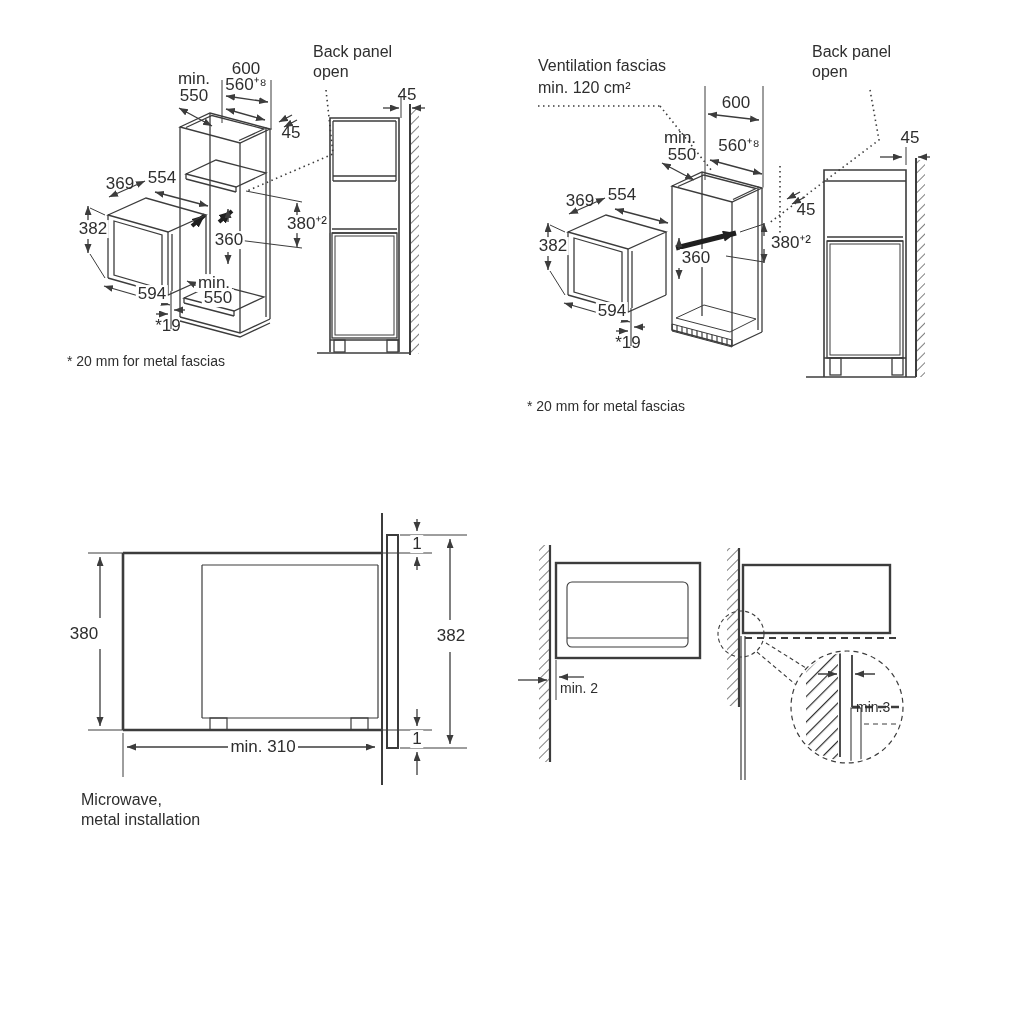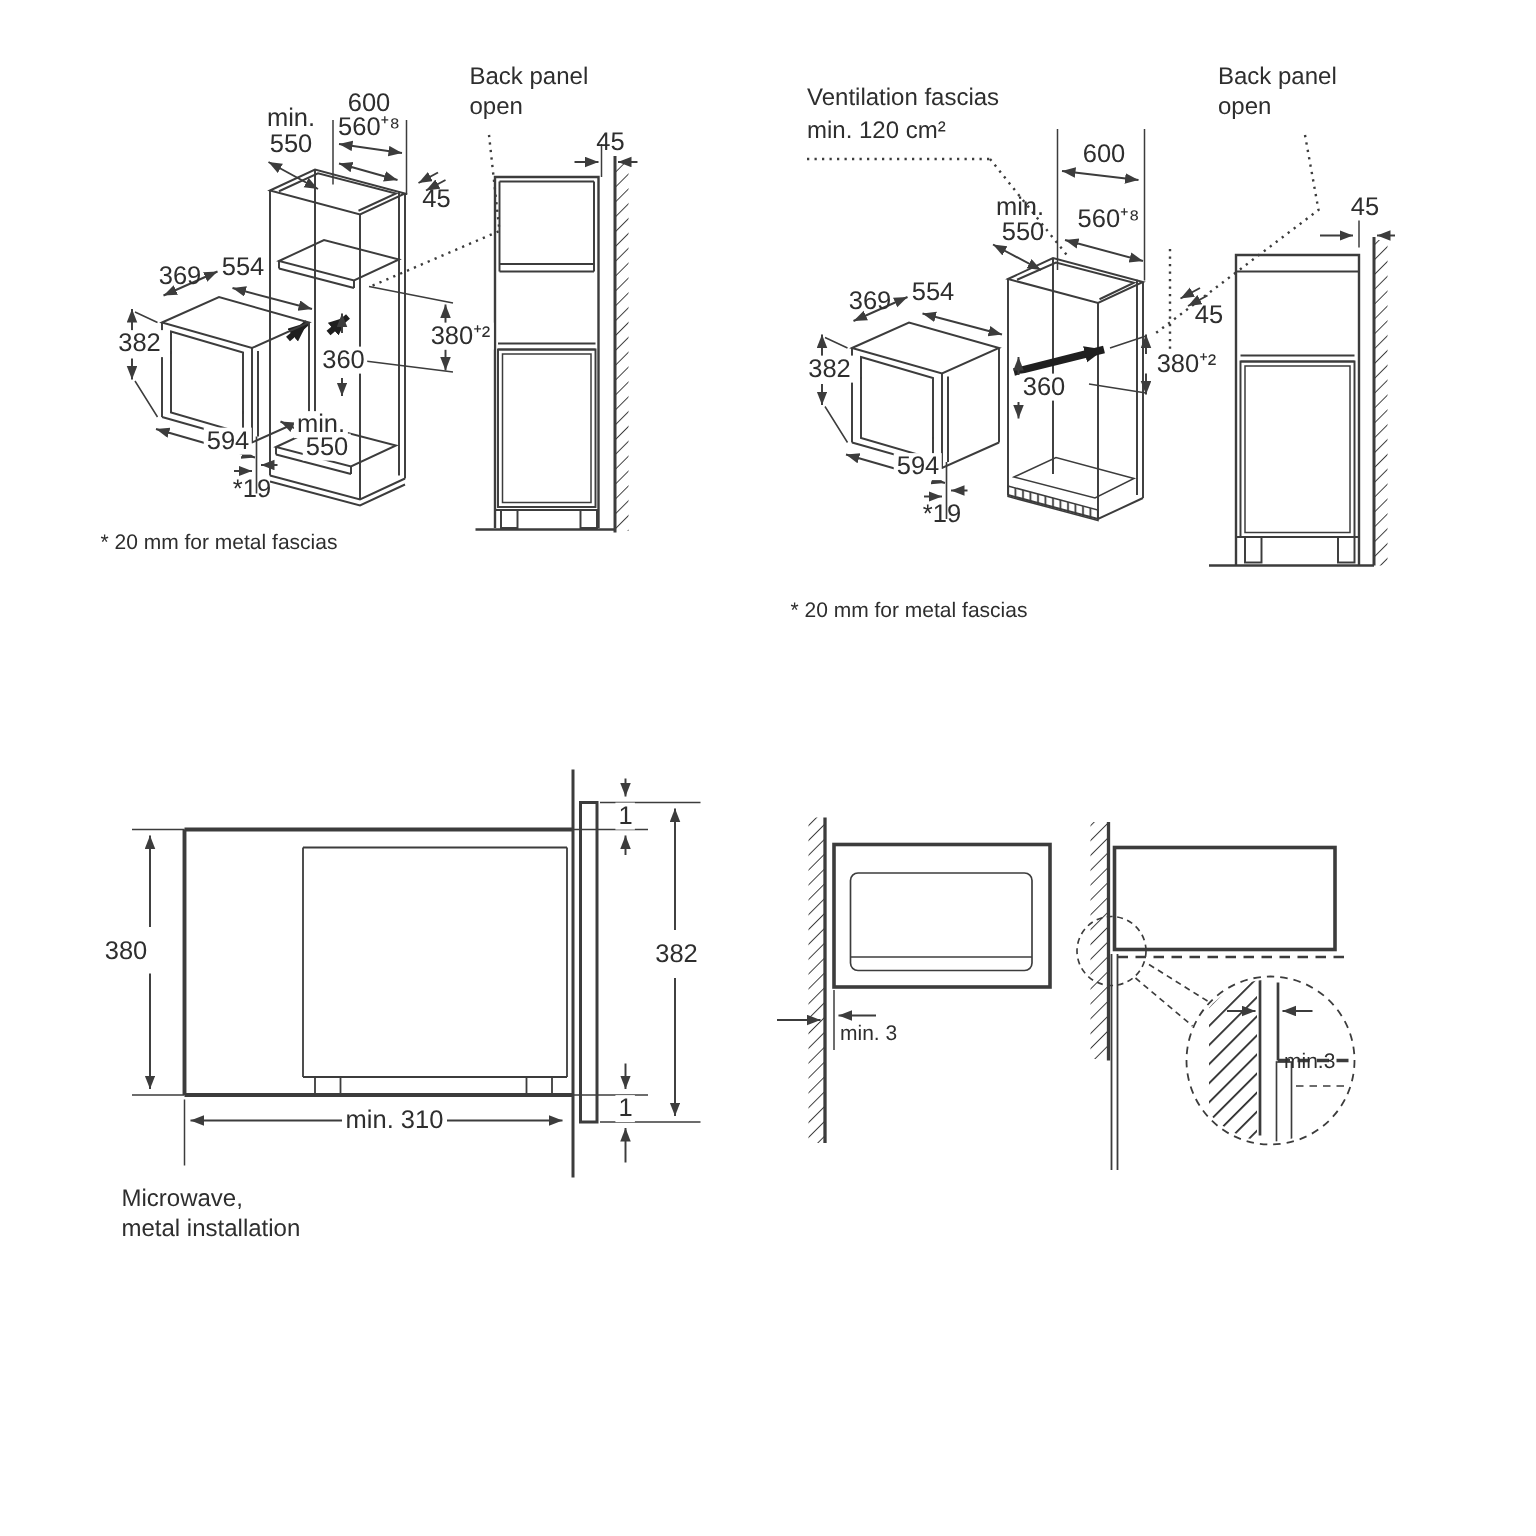--- a/index.html
+++ b/index.html
@@ -290,16 +290,16 @@
 <span class="lbl l fine" style="left:527px;top:399px;">* 20 mm for metal fascias</span>
 
 <span class="lbl c wb" style="left:84px;top:634px;">380</span>
 <span class="lbl c wb" style="left:263px;top:747px;">min. 310</span>
 <span class="lbl c wb" style="left:451px;top:636px;">382</span>
 <span class="lbl c wb" style="left:417px;top:544px;">1</span>
 <span class="lbl c wb" style="left:417px;top:739px;">1</span>
 <span class="lbl l txt" style="left:81px;top:792px;">Microwave,</span>
 <span class="lbl l txt" style="left:81px;top:812px;">metal installation</span>
 
-<span class="lbl l fine" style="left:560px;top:681px;">min. 3</span>
+<span class="lbl l fine" style="left:560px;top:681px;">min. 2</span>
 <span class="lbl l fine" style="left:856px;top:683px;margin-top:17px;">min.3</span>
 
 </div>
 
 </body></html>

